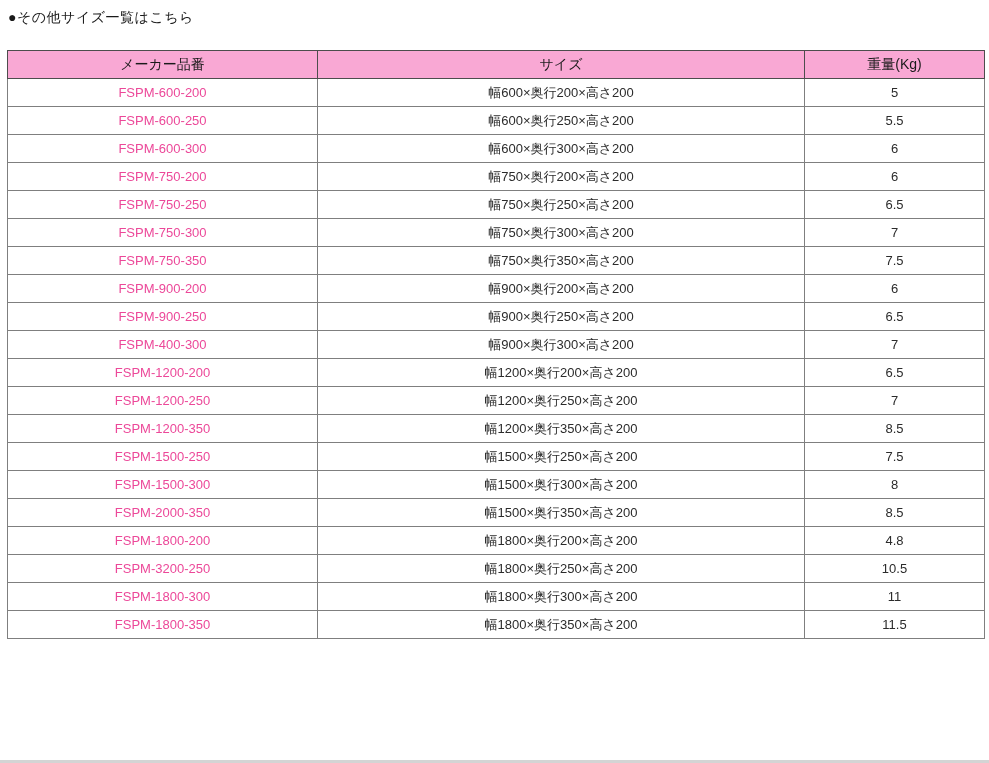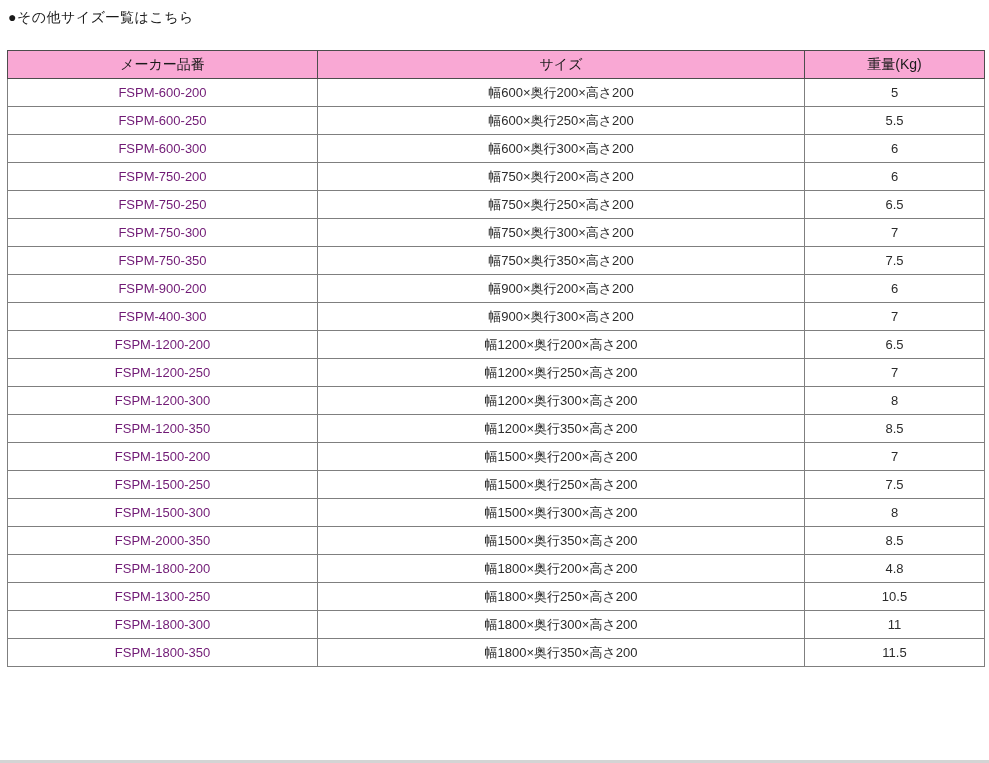--- a/index.html
+++ b/index.html
@@ -42,21 +42,21 @@
   }
   table.size-table td {
     font-size: 13px;
     color: #2b2b2b;
     background: #ffffff;
   }
   .col-part   { width: 310px; }
   .col-size   { width: 487px; }
   .col-weight { width: 180px; }
   a.part-link {
-    color: #701a75;
+    color: #ec4899;
     text-decoration: none;
     cursor: pointer;
   }
   .bottom-bar {
     position: absolute;
     left: 0; right: 0; bottom: 0;
     height: 3px;
     background: #d4d4d4;
   }
 </style>
@@ -138,20 +138,27 @@
   </tr>
 
   <tr>
     <td>
       <a class="part-link">FSPM-900-200</a>
     </td>
     <td>幅900×奥行200×高さ200</td>
     <td>6</td>
   </tr>
 
+  <tr>
+    <td>
+      <a class="part-link">FSPM-900-250</a>
+    </td>
+    <td>幅900×奥行250×高さ200</td>
+    <td>6.5</td>
+  </tr>
 
   <tr>
     <td>
       <a class="part-link">FSPM-400-300</a>
     </td>
     <td>幅900×奥行300×高さ200</td>
     <td>7</td>
   </tr>
 
 
@@ -164,43 +171,29 @@
   </tr>
 
   <tr>
     <td>
       <a class="part-link">FSPM-1200-250</a>
     </td>
     <td>幅1200×奥行250×高さ200</td>
     <td>7</td>
   </tr>
 
-  <tr>
-    <td>
-      <a class="part-link">FSPM-1200-300</a>
-    </td>
-    <td>幅1200×奥行300×高さ200</td>
-    <td>8</td>
-  </tr>
 
   <tr>
     <td>
       <a class="part-link">FSPM-1200-350</a>
     </td>
     <td>幅1200×奥行350×高さ200</td>
     <td>8.5</td>
   </tr>
 
-  <tr>
-    <td>
-      <a class="part-link">FSPM-1500-200</a>
-    </td>
-    <td>幅1500×奥行200×高さ200</td>
-    <td>7</td>
-  </tr>
 
   <tr>
     <td>
       <a class="part-link">FSPM-1500-250</a>
     </td>
     <td>幅1500×奥行250×高さ200</td>
     <td>7.5</td>
   </tr>
 
   <tr>
@@ -222,21 +215,21 @@
   <tr>
     <td>
       <a class="part-link">FSPM-1800-200</a>
     </td>
     <td>幅1800×奥行200×高さ200</td>
     <td>4.8</td>
   </tr>
 
   <tr>
     <td>
-      <a class="part-link">FSPM-1300-250</a>
+      <a class="part-link">FSPM-3200-250</a>
     </td>
     <td>幅1800×奥行250×高さ200</td>
     <td>10.5</td>
   </tr>
 
   <tr>
     <td>
       <a class="part-link">FSPM-1800-300</a>
     </td>
     <td>幅1800×奥行300×高さ200</td>

